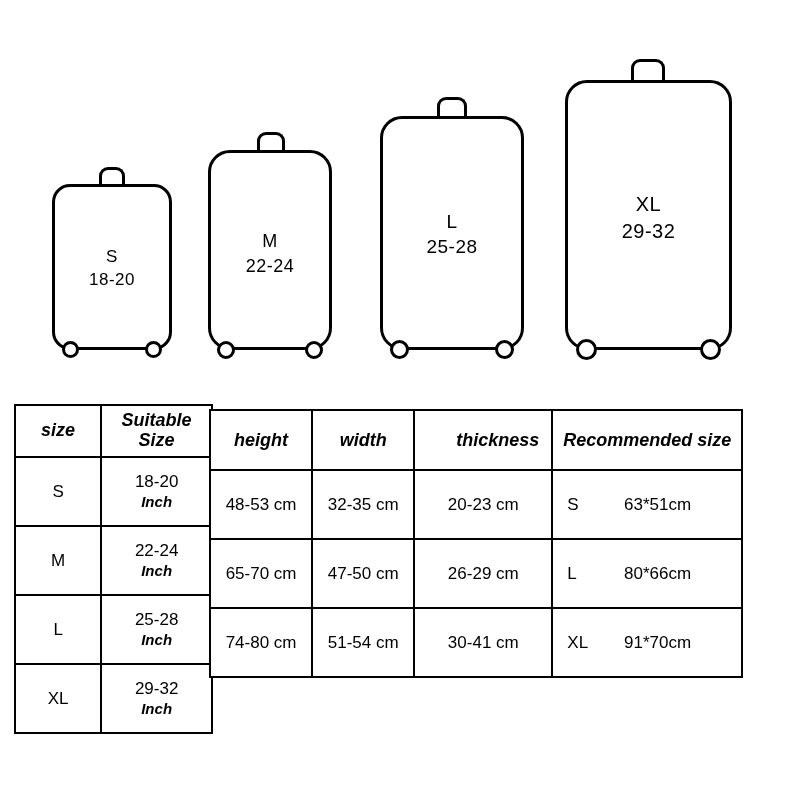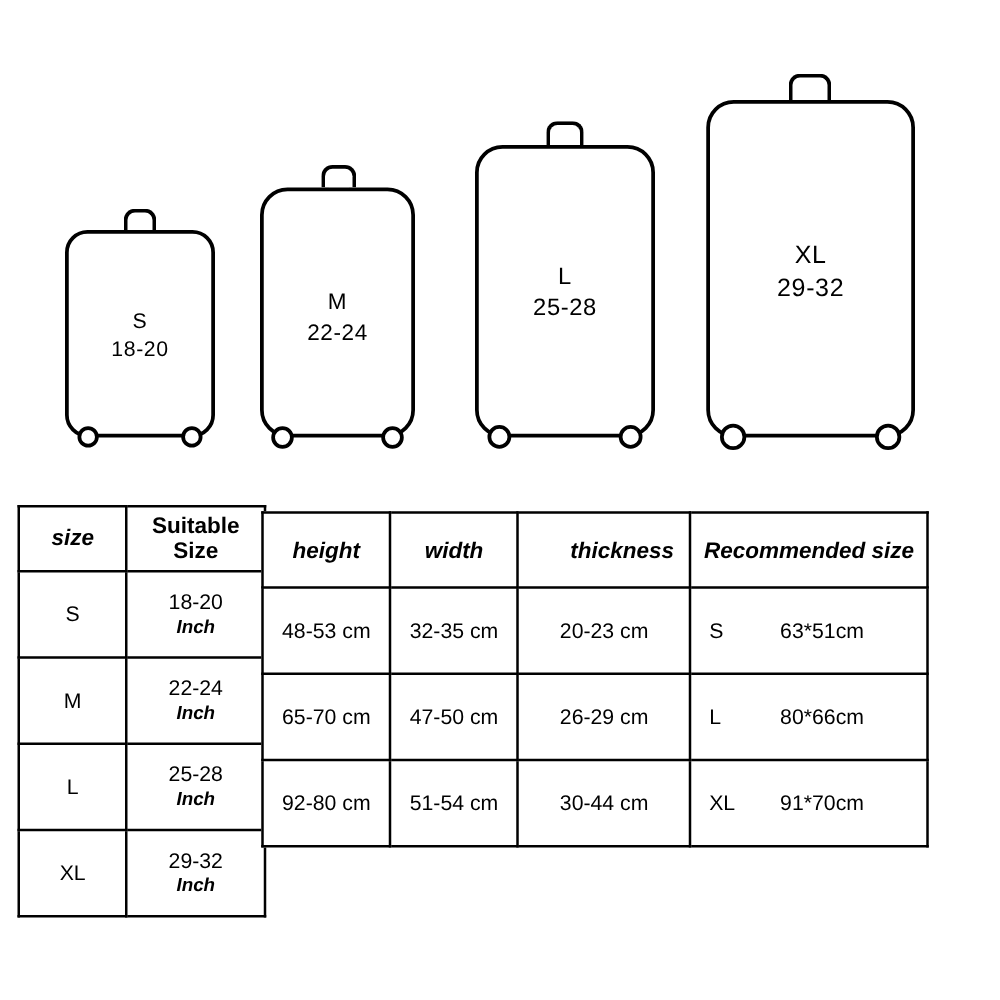--- a/index.html
+++ b/index.html
@@ -124,20 +124,21 @@
 
   
   #size-table {
     position: absolute;
     left: 14px;
     top: 0;
     width: 199px;
   }
   #size-table th {
     height: 50px;
+    font-style: italic;
     font-weight: bold;
     font-size: 18px;
     line-height: 1.1;
   }
   #size-table th.col-size { width: 79px; font-style: italic; }
   #size-table th.col-suit { width: 102px; }
   #size-table td { height: 67px; }
   #size-table td.c-inch {
     line-height: 1.2;
   }
@@ -289,23 +290,23 @@
       <tr>
         <td>65-70 cm</td>
         <td>47-50 cm</td>
         <td>26-29 cm</td>
         <td class="rec">
           <span class="rec-code">L</span>
           <span>80*66cm</span>
         </td>
       </tr>
       <tr>
-        <td>92-80 cm</td>
+        <td>74-80 cm</td>
         <td>51-54 cm</td>
-        <td>30-44 cm</td>
+        <td>30-41 cm</td>
         <td class="rec">
           <span class="rec-code">XL</span>
           <span>91*70cm</span>
         </td>
       </tr>
     </tbody>
   </table>
 
 </div>
 

